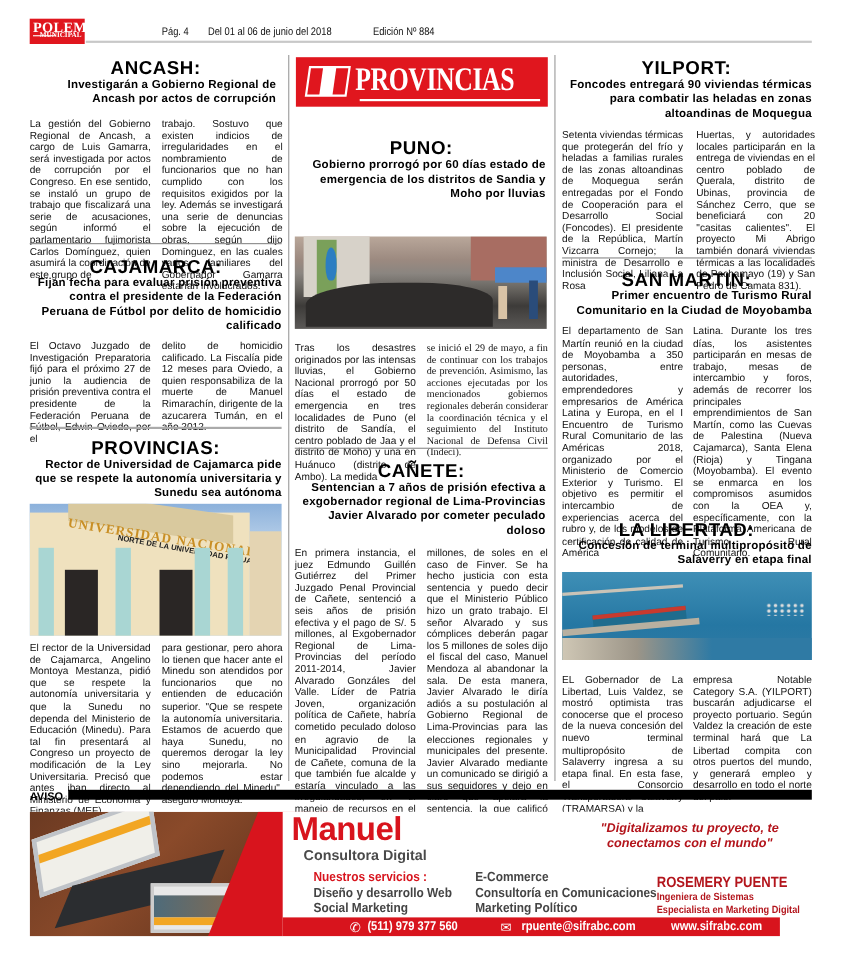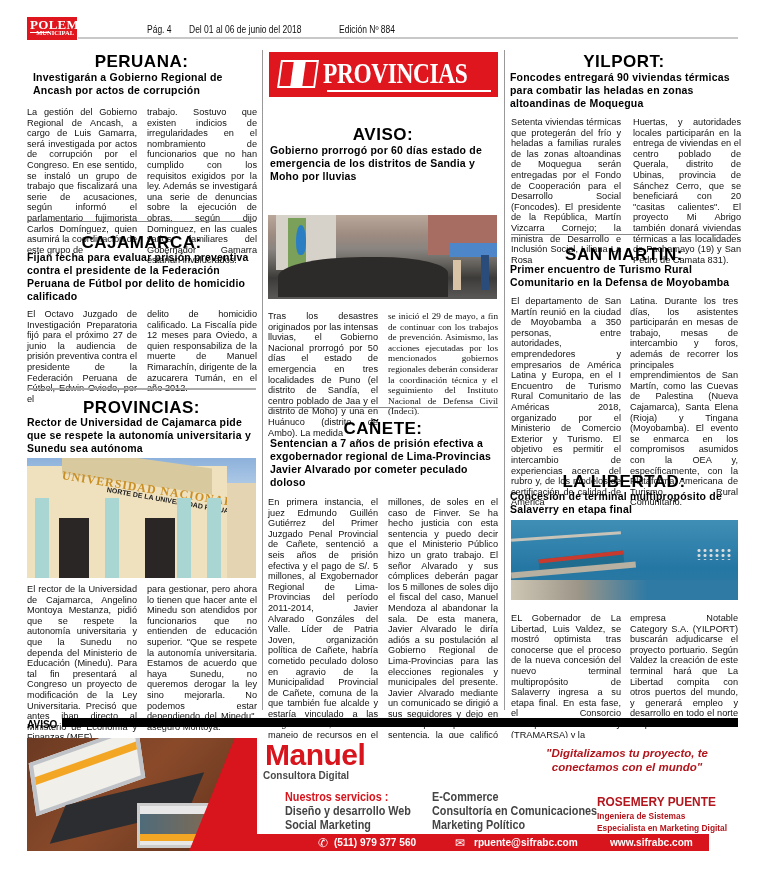--- a/index.html
+++ b/index.html
@@ -10,21 +10,21 @@
   .masthead .brand { position: absolute; left: 3px; top: 0px; font-family: "Liberation Serif", serif; font-weight: bold; font-size: 13px; color: #fff; letter-spacing: 0.3px; }
   .masthead .sub { position: absolute; right: 3px; top: 12px; font-family: "Liberation Serif", serif; font-weight: bold; font-size: 6.5px; color: #fff; }
   .masthead .line { position: absolute; left: 3px; top: 15px; width: 20px; height: 1px; background: #fff; }
   .hdr-text { position: absolute; top: 24px; font-family: "Liberation Sans Narrow", "Liberation Sans", sans-serif; font-size: 10px; color: #111; transform: scaleX(0.85); transform-origin: left; white-space: nowrap; }
   .hdr-rule { position: absolute; left: 78px; top: 37px; width: 660px; height: 2px; background: #c8c8c8; }
 
   .vrule { position: absolute; width: 1px; background: #999; }
   .hrule { position: absolute; height: 1px; background: #888; }
 
   .section-title { position: absolute; text-align: center; font-weight: bold; font-size: 17px; letter-spacing: 0.5px; color: #000; }
-  .deck { position: absolute; text-align: left; font-weight: bold; font-size: 10.5px; line-height: 13px; color: #000; letter-spacing: 0.2px; }
+  .deck { position: absolute; text-align: right; font-weight: bold; font-size: 10.5px; line-height: 13px; color: #000; letter-spacing: 0.2px; }
   .col { position: absolute; font-family: "Liberation Sans Narrow", "Liberation Sans", sans-serif; font-size: 9.2px; line-height: 10.6px; text-align: justify; color: #111; hyphens: auto; }
 
   .prov-banner { position: absolute; left: 269px; top: 52px; width: 229px; height: 45px; background: #e0161e; }
   .prov-banner .flag { position: absolute; left: 10px; top: 8px; width: 38px; height: 28px; border: 2px solid #fff; transform: skewX(-8deg); }
   .prov-banner .flag-white { position: absolute; left: 23px; top: 9px; width: 12px; height: 26px; background: #fff; transform: skewX(-8deg); }
   .prov-banner .label { position: absolute; left: 54px; top: 4px; font-family: "Liberation Serif", serif; font-weight: bold; font-size: 30px; color: #fff; letter-spacing: -0.5px; transform: scaleX(0.78); transform-origin: left; }
   .prov-banner .uline { position: absolute; left: 58px; top: 38px; width: 164px; height: 2px; background: #fff; }
 
   .photo { position: absolute; overflow: hidden; }
   .photo-puno { left: 268px; top: 215px; width: 229px; height: 84px;
@@ -62,21 +62,21 @@
   .ad .laptop { position:absolute; left:5px; top:5px; width:110px; height:55px; background:#f0efe9; border:4px solid #bfc3c8; transform: skewY(-12deg) rotate(-8deg); }
   .ad .laptop .stripe { position:absolute; left:0; top:12px; width:100%; height:8px; background:#f2a623; }
   .ad .keys { position:absolute; left:40px; top:50px; width:120px; height:40px; background:#2b2d30; transform: skewX(-35deg) rotate(-16deg); }
   .ad .tablet { position:absolute; left:110px; top:65px; width:95px; height:45px; background:#e8e8e8; border:3px solid #ccc; }
   .ad .tablet .img { position:absolute; left:0; top:8px; width:100%; height:20px; background:linear-gradient(90deg,#4e6b7a,#8c6a4a); }
   .ad .tablet .orange { position:absolute; left:0; top:28px; width:100%; height:7px; background:#f2a623; }
   .ad .red-band { position:absolute; left:185px; top:0; width:70px; height:113px; background:#d8141d; transform: skewX(-22deg); }
   .ad .white-panel { position:absolute; left:230px; top:0; width:481px; height:113px; background:#fff; }
   .ad .logo-sifra { position:absolute; left:238px; top:0px; font-weight:bold; font-size:30px; color:#d8141d; letter-spacing:-0.5px; }
   .ad .logo-bc { position:absolute; left:305px; top:9px; font-size:21px; color:#4a4a4a; }
-  .ad .logo-cd { position:absolute; left:236px; top:32px; font-size:10px; color:#4a4a4a; font-weight:bold; }
+  .ad .logo-cd { position:absolute; left:249px; top:32px; font-size:13px; color:#4a4a4a; font-weight:bold; }
   .ad .serv-title { position:absolute; left:258px; top:52px; font-weight:bold; font-size:12px; color:#d8141d; transform:scaleX(0.9); transform-origin:left; white-space:nowrap; }
   .ad .serv { position:absolute; font-weight:bold; font-size:12px; line-height:14px; color:#444; transform:scaleX(0.9); transform-origin:left; white-space:nowrap; }
   .ad .slogan { position:absolute; left:500px; top:8px; width:200px; text-align:center; font-style:italic; font-weight:bold; font-size:11.5px; line-height:14px; color:#b3151c; }
   .ad .person { position:absolute; left:570px; top:56px; font-weight:bold; font-size:13.5px; color:#b3151c; transform:scaleX(0.88); transform-origin:left; white-space:nowrap; }
   .ad .role { position:absolute; left:570px; font-weight:bold; font-size:9.5px; color:#b3151c; transform:scaleX(0.88); transform-origin:left; white-space:nowrap; }
   .ad .contact-bar { position:absolute; left:230px; top:96px; width:452px; height:17px; background:#d8141d; }
   .ad .contact { position:absolute; top:98px; font-weight:bold; font-size:11.5px; color:#fff; white-space:nowrap; transform:scaleX(0.88); transform-origin:left; }
   .ad .icon { position:absolute; top:98px; color:#fff; font-size:12px; }
 </style>
 </head>
@@ -88,21 +88,21 @@
   <span class="sub">MUNICIPAL</span>
 </div>
 <div class="hdr-text" style="left:147px;">Pág. 4</div>
 <div class="hdr-text" style="left:189px;">Del 01 al 06 de junio del 2018</div>
 <div class="hdr-text" style="left:339px;">Edición Nº 884</div>
 <div class="hdr-rule"></div>
 
 <div class="vrule" style="left:262px; top:50px; height:660px;"></div>
 <div class="vrule" style="left:504px; top:50px; height:660px;"></div>
 
-<div class="section-title" style="left:27px; top:52px; width:229px;">PERUANA:</div>
+<div class="section-title" style="left:27px; top:52px; width:229px;">ANCASH:</div>
 <div class="deck" style="left:33px; top:71px; width:218px;">Investigarán a Gobierno Regional de Ancash por actos de corrupción</div>
 <div class="col" style="left:27px; top:107px; width:110px;">La gestión del Gobierno Regional de Ancash, a cargo de Luis Gamarra, será investigada por actos de corrupción por el Congreso. En ese sentido, se instaló un grupo de trabajo que fiscalizará una serie de acusaciones, según informó el parlamentario fujimorista Carlos Domínguez, quien asumirá la coordinación de este grupo de</div>
 <div class="col" style="left:147px; top:107px; width:110px;">trabajo. Sostuvo que existen indicios de irregularidades en el nombramiento de funcionarios que no han cumplido con los requisitos exigidos por la ley. Además se investigará una serie de denuncias sobre la ejecución de obras, según dijo Dominguez, en las cuales varios familiares del Gobernador Gamarra estarían involucrados.</div>
 <div class="hrule" style="left:27px; top:221px; width:229px;"></div>
 
 <div class="section-title" style="left:27px; top:233px; width:229px;">CAJAMARCA:</div>
 <div class="deck" style="left:27px; top:251px; width:229px;">Fijan fecha para evaluar prisión preventiva contra el presidente de la Federación Peruana de Fútbol por delito de homicidio calificado</div>
 <div class="col" style="left:27px; top:309px; width:110px;">El Octavo Juzgado de Investigación Preparatoria fijó para el próximo 27 de junio la audiencia de prisión preventiva contra el presidente de la Federación Peruana de Fútbol, Edwin Oviedo, por el</div>
 <div class="col" style="left:147px; top:309px; width:110px;">delito de homicidio calificado. La Fiscalía pide 12 meses para Oviedo, a quien responsabiliza de la muerte de Manuel Rimarachín, dirigente de la azucarera Tumán, en el año 2012.</div>
 <div class="hrule" style="left:27px; top:388px; width:229px; height:2px; background:#aaa;"></div>
@@ -125,21 +125,21 @@
 <div class="col" style="left:27px; top:584px; width:110px;">El rector de la Universidad de Cajamarca, Angelino Montoya Mestanza, pidió que se respete la autonomía universitaria y que la Sunedu no dependa del Ministerio de Educación (Minedu). Para tal fin presentará al Congreso un proyecto de modificación de la Ley Universitaria. Precisó que antes iban directo al Ministerio de Economía y Finanzas (MEF)</div>
 <div class="col" style="left:147px; top:584px; width:110px;">para gestionar, pero ahora lo tienen que hacer ante el Minedu son atendidos por funcionarios que no entienden de educación superior. "Que se respete la autonomía universitaria. Estamos de acuerdo que haya Sunedu, no queremos derogar la ley sino mejorarla. No podemos estar dependiendo del Minedu", aseguró Montoya.</div>
 
 <div class="prov-banner">
   <div class="flag"></div>
   <div class="flag-white"></div>
   <div class="label">PROVINCIAS</div>
   <div class="uline"></div>
 </div>
 
-<div class="section-title" style="left:268px; top:125px; width:230px;">AVISO:</div>
+<div class="section-title" style="left:268px; top:125px; width:230px;">PUNO:</div>
 <div class="deck" style="left:270px; top:144px; width:226px;">Gobierno prorrogó por 60 días estado de emergencia de los distritos de Sandia y Moho por lluvias</div>
 <div class="photo photo-puno">
   <div class="house1"></div>
   <div class="mural"></div>
   <div class="drop"></div>
   <div class="bldg"></div>
   <div class="blue"></div>
   <div class="rubble"></div>
   <div class="person1"></div>
   <div class="person2"></div>
@@ -153,21 +153,21 @@
 <div class="col" style="left:268px; top:497px; width:110px;">En primera instancia, el juez Edmundo Guillén Gutiérrez del Primer Juzgado Penal Provincial de Cañete, sentenció a seis años de prisión efectiva y el pago de S/. 5 millones, al Exgobernador Regional de Lima-Provincias del período 2011-2014, Javier Alvarado Gonzáles del Valle. Líder de Patria Joven, organización política de Cañete, habría cometido peculado doloso en agravio de la Municipalidad Provincial de Cañete, comuna de la que también fue alcalde y estaría vinculado a las irregularidades, en el manejo de recursos en el fondo de inversiones que ocasionó una pérdida de 4</div>
 <div class="col" style="left:388px; top:497px; width:110px;">millones, de soles en el caso de Finver. Se ha hecho justicia con esta sentencia y puedo decir que el Ministerio Público hizo un grato trabajo. El señor Alvarado y sus cómplices deberán pagar los 5 millones de soles dijo el fiscal del caso, Manuel Mendoza al abandonar la sala. De esta manera, Javier Alvarado le diría adiós a su postulación al Gobierno Regional de Lima-Provincias para las elecciones regionales y municipales del presente. Javier Alvarado mediante un comunicado se dirigió a sus seguidores y dejo en claro que apelará la sentencia, la que calificó de "injusta" y "desproporcionada".</div>
 
 <div class="section-title" style="left:510px; top:52px; width:228px;">YILPORT:</div>
 <div class="deck" style="left:510px; top:71px; width:228px;">Foncodes entregará 90 viviendas térmicas para combatir las heladas en zonas altoandinas de Moquegua</div>
 <div class="col" style="left:511px; top:117px; width:110px;">Setenta viviendas térmicas que protegerán del frío y heladas a familias rurales de las zonas altoandinas de Moquegua serán entregadas por el Fondo de Cooperación para el Desarrollo Social (Foncodes). El presidente de la República, Martín Vizcarra Cornejo; la ministra de Desarrollo e Inclusión Social, Liliana La Rosa</div>
 <div class="col" style="left:633px; top:117px; width:108px;">Huertas, y autoridades locales participarán en la entrega de viviendas en el centro poblado de Querala, distrito de Ubinas, provincia de Sánchez Cerro, que se beneficiará con 20 "casitas calientes". El proyecto Mi Abrigo también donará viviendas térmicas a las localidades de Pachamayo (19) y San Pedro de Camata 831).</div>
 <div class="hrule" style="left:511px; top:234px; width:227px;"></div>
 
 <div class="section-title" style="left:510px; top:245px; width:228px;">SAN MARTIN:</div>
-<div class="deck" style="left:510px; top:263px; width:228px;">Primer encuentro de Turismo Rural Comunitario en la Defensa de Moyobamba</div>
+<div class="deck" style="left:510px; top:263px; width:228px;">Primer encuentro de Turismo Rural Comunitario en la Ciudad de Moyobamba</div>
 <div class="col" style="left:511px; top:296px; width:110px;">El departamento de San Martín reunió en la ciudad de Moyobamba a 350 personas, entre autoridades, emprendedores y empresarios de América Latina y Europa, en el I Encuentro de Turismo Rural Comunitario de las Américas 2018, organizado por el Ministerio de Comercio Exterior y Turismo. El objetivo es permitir el intercambio de experiencias acerca del rubro y, de los modelos de certificación de calidad de América</div>
 <div class="col" style="left:630px; top:296px; width:108px;">Latina. Durante los tres días, los asistentes participarán en mesas de trabajo, mesas de intercambio y foros, además de recorrer los principales emprendimientos de San Martín, como las Cuevas de Palestina (Nueva Cajamarca), Santa Elena (Rioja) y Tingana (Moyobamba). El evento se enmarca en los compromisos asumidos con la OEA y, específicamente, con la Plataforma Americana de Turismo Rural Comunitario.</div>
 
 <div class="section-title" style="left:510px; top:472px; width:228px;">LA LIBERTAD:</div>
 <div class="deck" style="left:510px; top:490px; width:228px;">Concesión de terminal multipropósito de Salaverry en etapa final</div>
 <div class="photo photo-lib">
   <div class="pier"></div>
   <div class="ship"></div>
   <div class="dock"></div>
   <div class="shore"></div>

